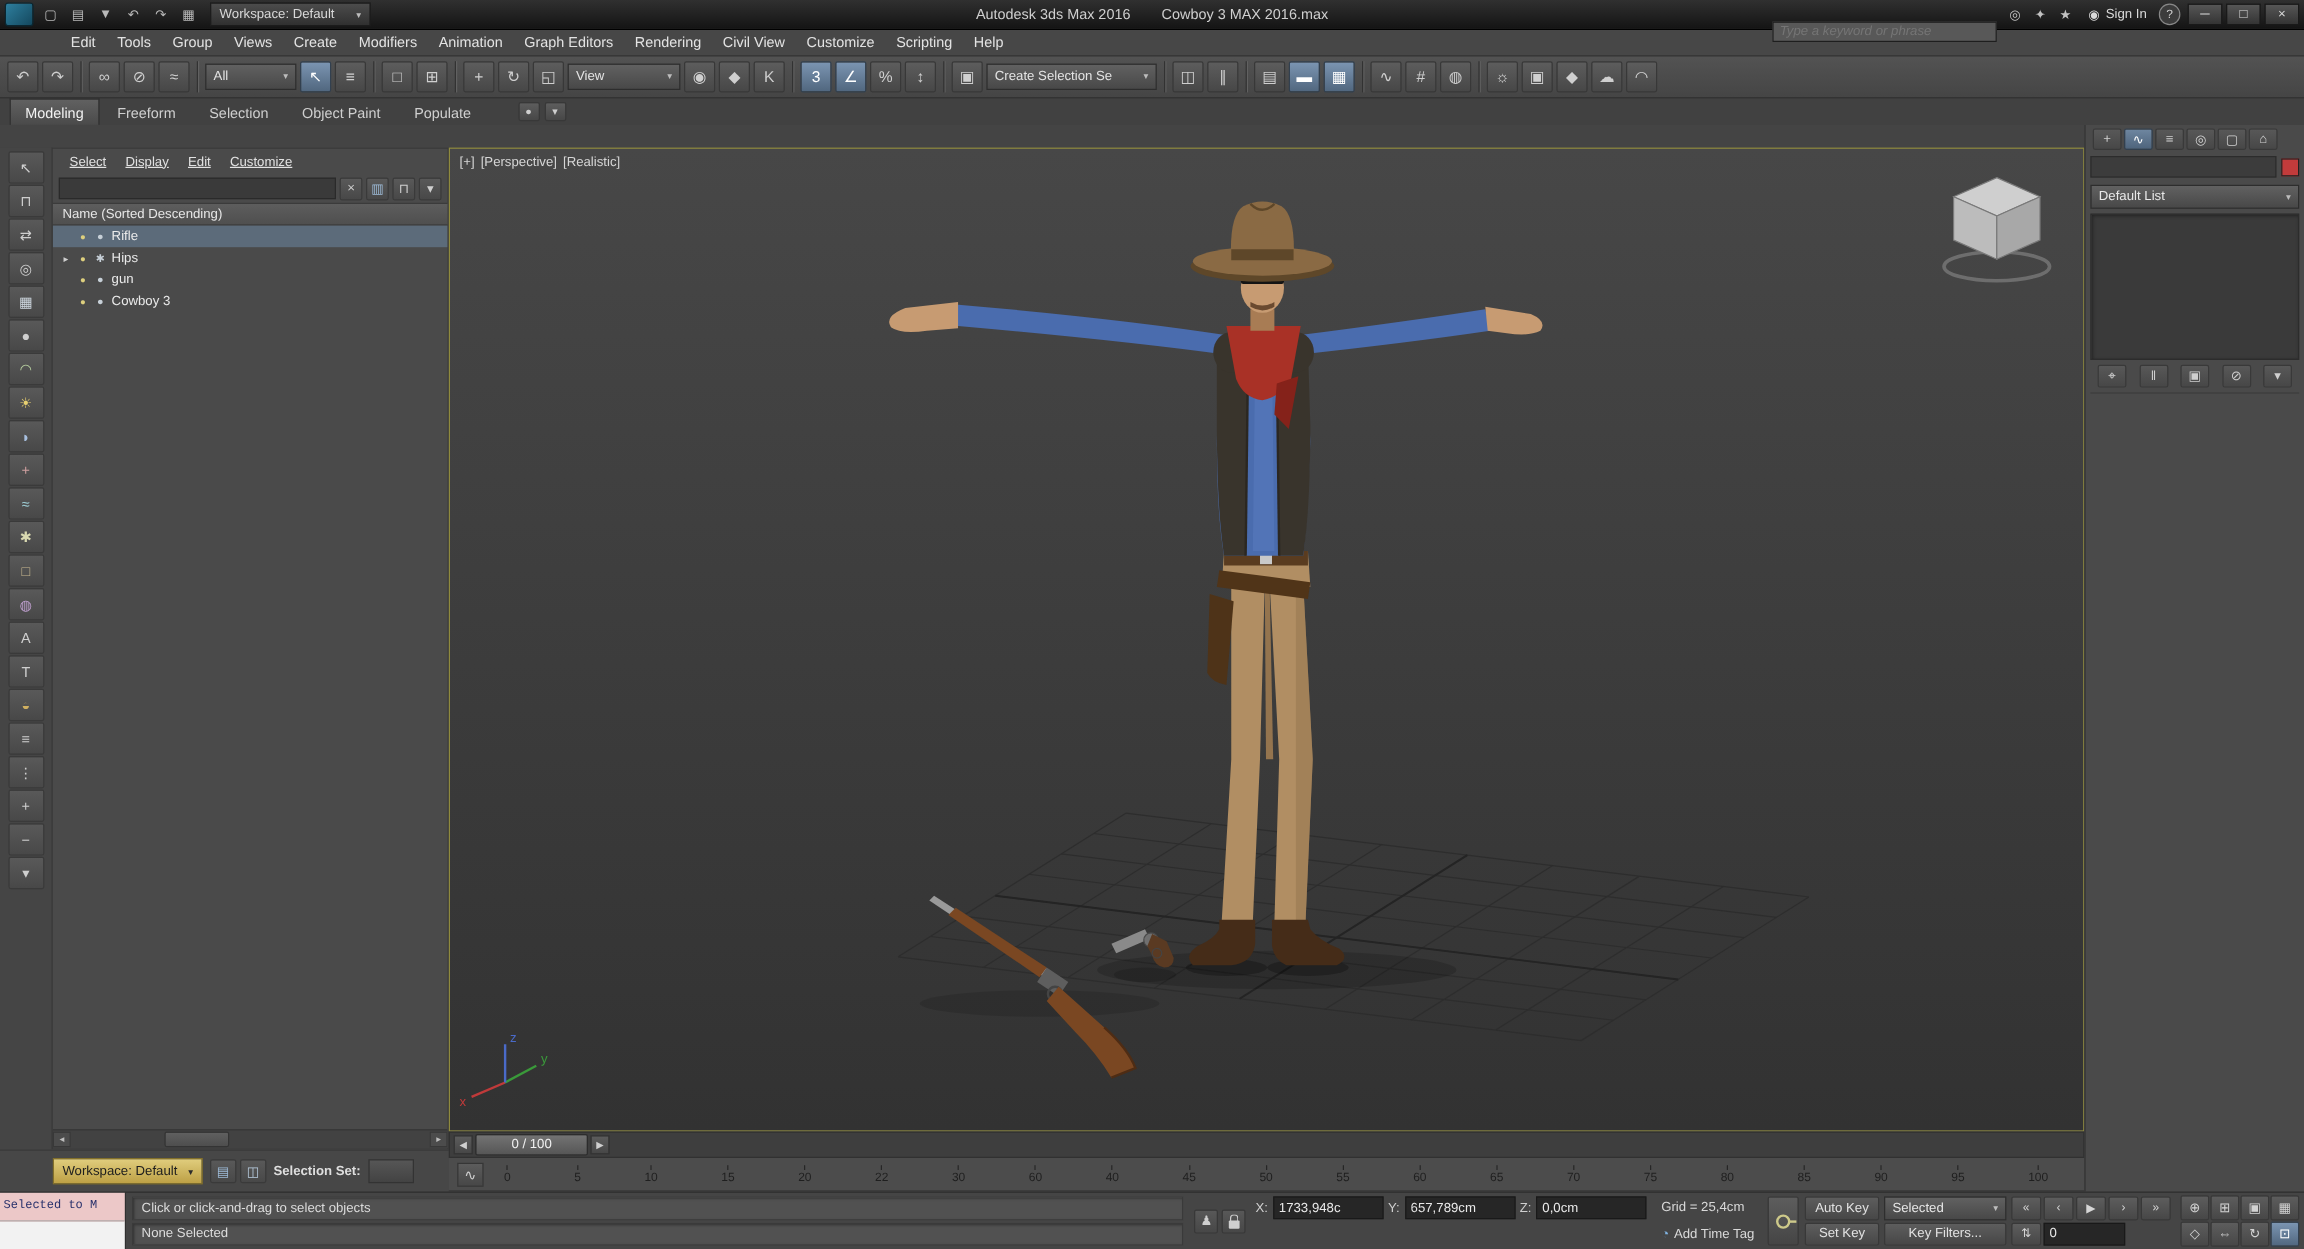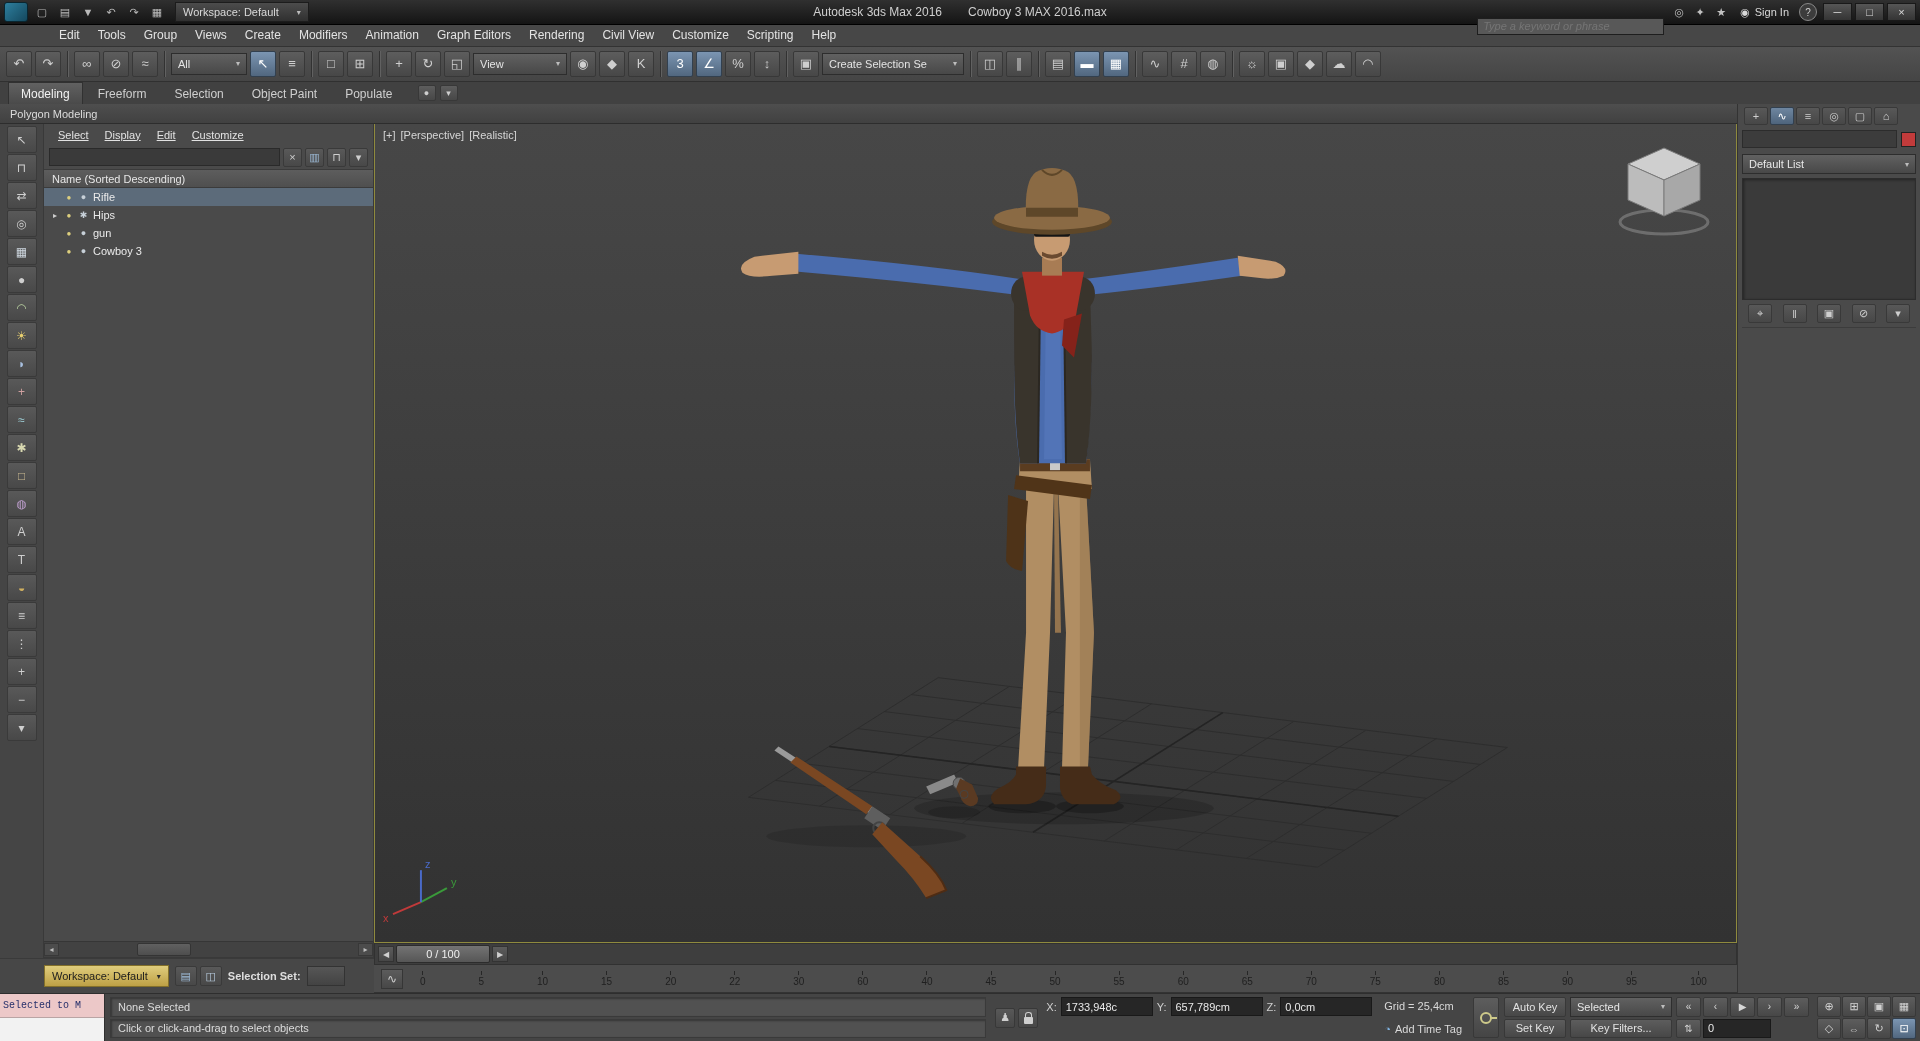--- a/index.html
+++ b/index.html
@@ -38,21 +38,21 @@
   .tbtn{width:26px;height:26px;flex:0 0 auto;display:flex;align-items:center;justify-content:center;
         background:linear-gradient(#5d5d5d,#474747);border:1px solid #383838;border-radius:2px;color:#cfcfcf;
         font-size:13px;padding:0;}
   .tbtn.active{background:linear-gradient(#7b95b2,#51677f);border-color:#32404f;color:#fff;}
   .tsep{width:1px;height:26px;background:#323232;box-shadow:1px 0 0 #616161;margin:0 3px;flex:0 0 auto;}
   .tdd{height:20px;background:linear-gradient(#616161,#484848);border:1px solid #2d2d2d;display:flex;
        align-items:center;padding:0 6px;font-size:11px;color:#e4e4e4;flex:0 0 auto;}
   .grp{display:flex;align-items:center;gap:3px;}
   
   .ribbon{position:absolute;left:0;top:81px;right:0;height:23px;background:#414141;display:flex;
-          align-items:flex-end;padding-left:8px;gap:2px;z-index:27;}
+          align-items:flex-end;padding-left:8px;gap:16px;z-index:27;}
   .rtab{padding:4px 12px 3px;font-size:12px;color:#cfcfcf;background:none;border:1px solid transparent;
         border-bottom:none;font-family:inherit;}
   .rtab.active{background:linear-gradient(#616161,#4a4a4a);border-color:#313131;color:#f2f2f2;}
   .ribbon-extra{display:flex;align-items:center;gap:4px;margin-left:10px;margin-bottom:3px;}
   .ribbon-extra .tbtn{width:18px;height:16px;font-size:9px;}
   .polybar{position:absolute;left:0;top:104px;right:183px;height:19px;background:linear-gradient(#4e4e4e,#414141);
           border-bottom:1px solid #2d2d2d;display:flex;align-items:center;padding-left:10px;font-size:11px;
           color:#dcdcdc;z-index:26;}
   
   .left-strip{position:absolute;left:0;top:123px;bottom:83px;width:43px;background:#454545;
@@ -432,23 +432,20 @@
     <div class="ribbon-extra">
 
     <button class="tbtn">
           <span>●</span>
         </button>
         <button class="tbtn">
           <span>▾</span>
         </button>
       </div>
   </div>
-  <div class="polybar">
-    <span>Polygon Modeling</span>
-  </div>
 
   <div class="left-strip">
 
   <button class="sbtn">
         <span>↖</span>
       </button>
       <button class="sbtn">
         <span>⊓</span>
       </button>
       <button class="sbtn">
@@ -859,24 +856,24 @@
 
   <footer class="statusbar">
     <div class="listener">
       <div class="listener-pink">
           <span>Selected to M</span>
         </div>
       <div class="listener-white"></div>
     </div>
     <div class="status-col">
       <div class="status-field">
-          <span>None Selected</span>
+          <span>Click or click-and-drag to select objects</span>
         </div>
       <div class="status-field">
-          <span>Click or click-and-drag to select objects</span>
+          <span>None Selected</span>
         </div>
     </div>
     <div class="mini-btns">
       <button class="mini-btn">
           <span>♟</span>
         </button>
       <button class="mini-btn">
           <span class="lock-body"></span>
         </button>
     </div>

